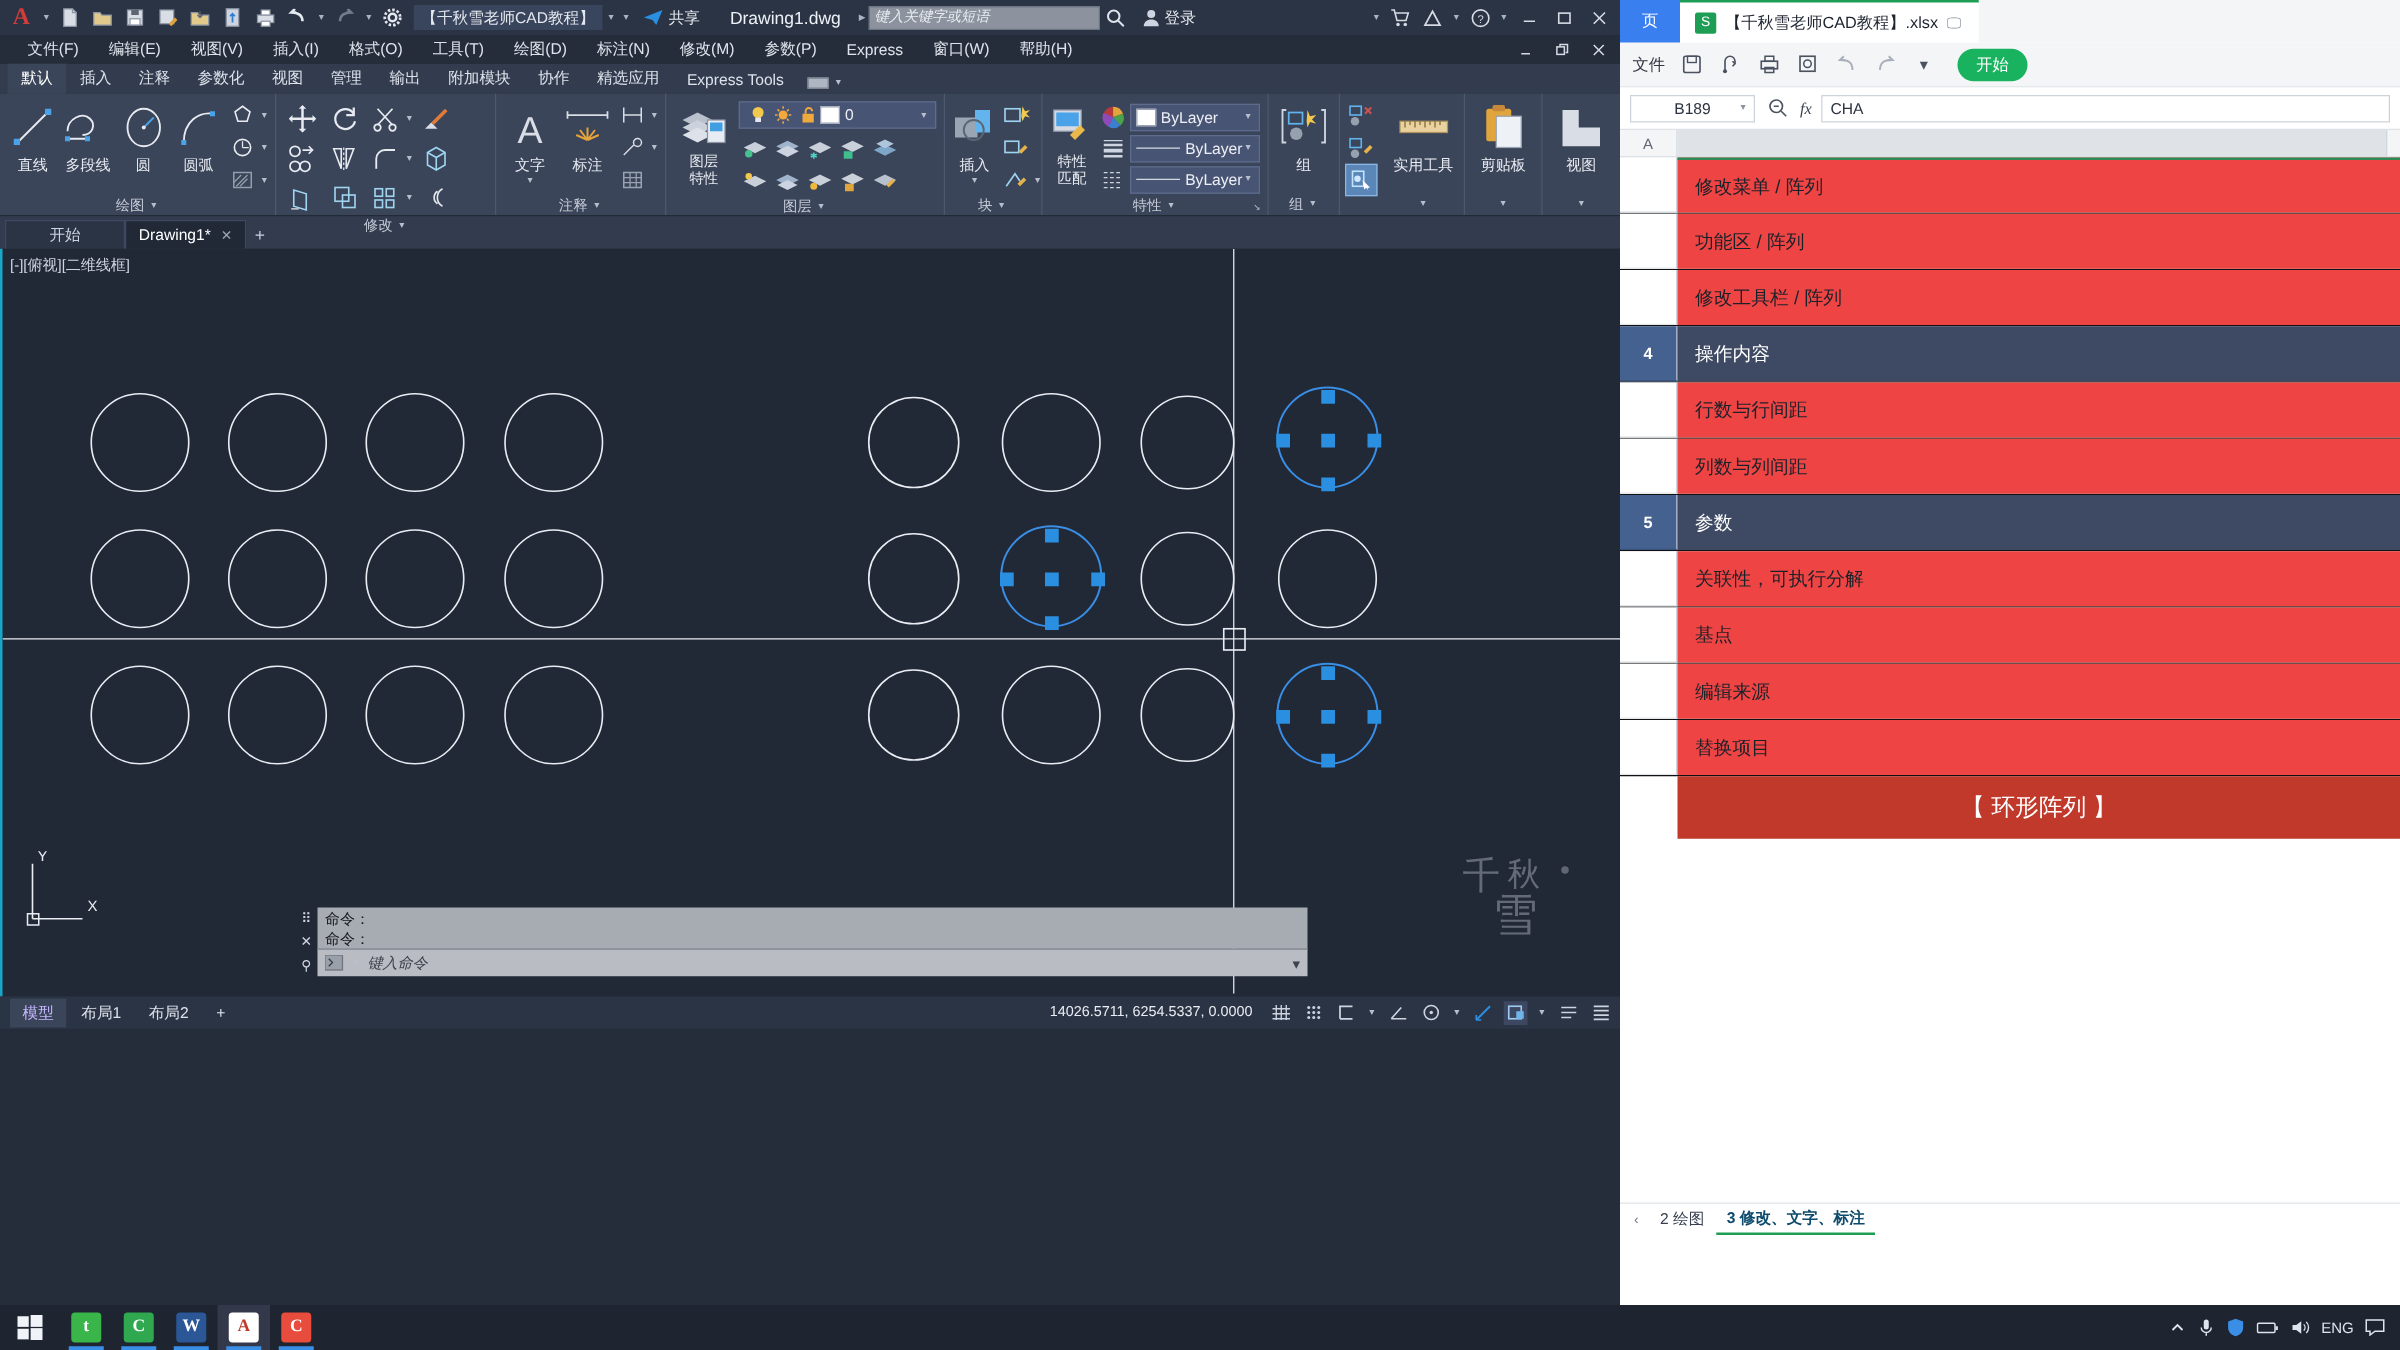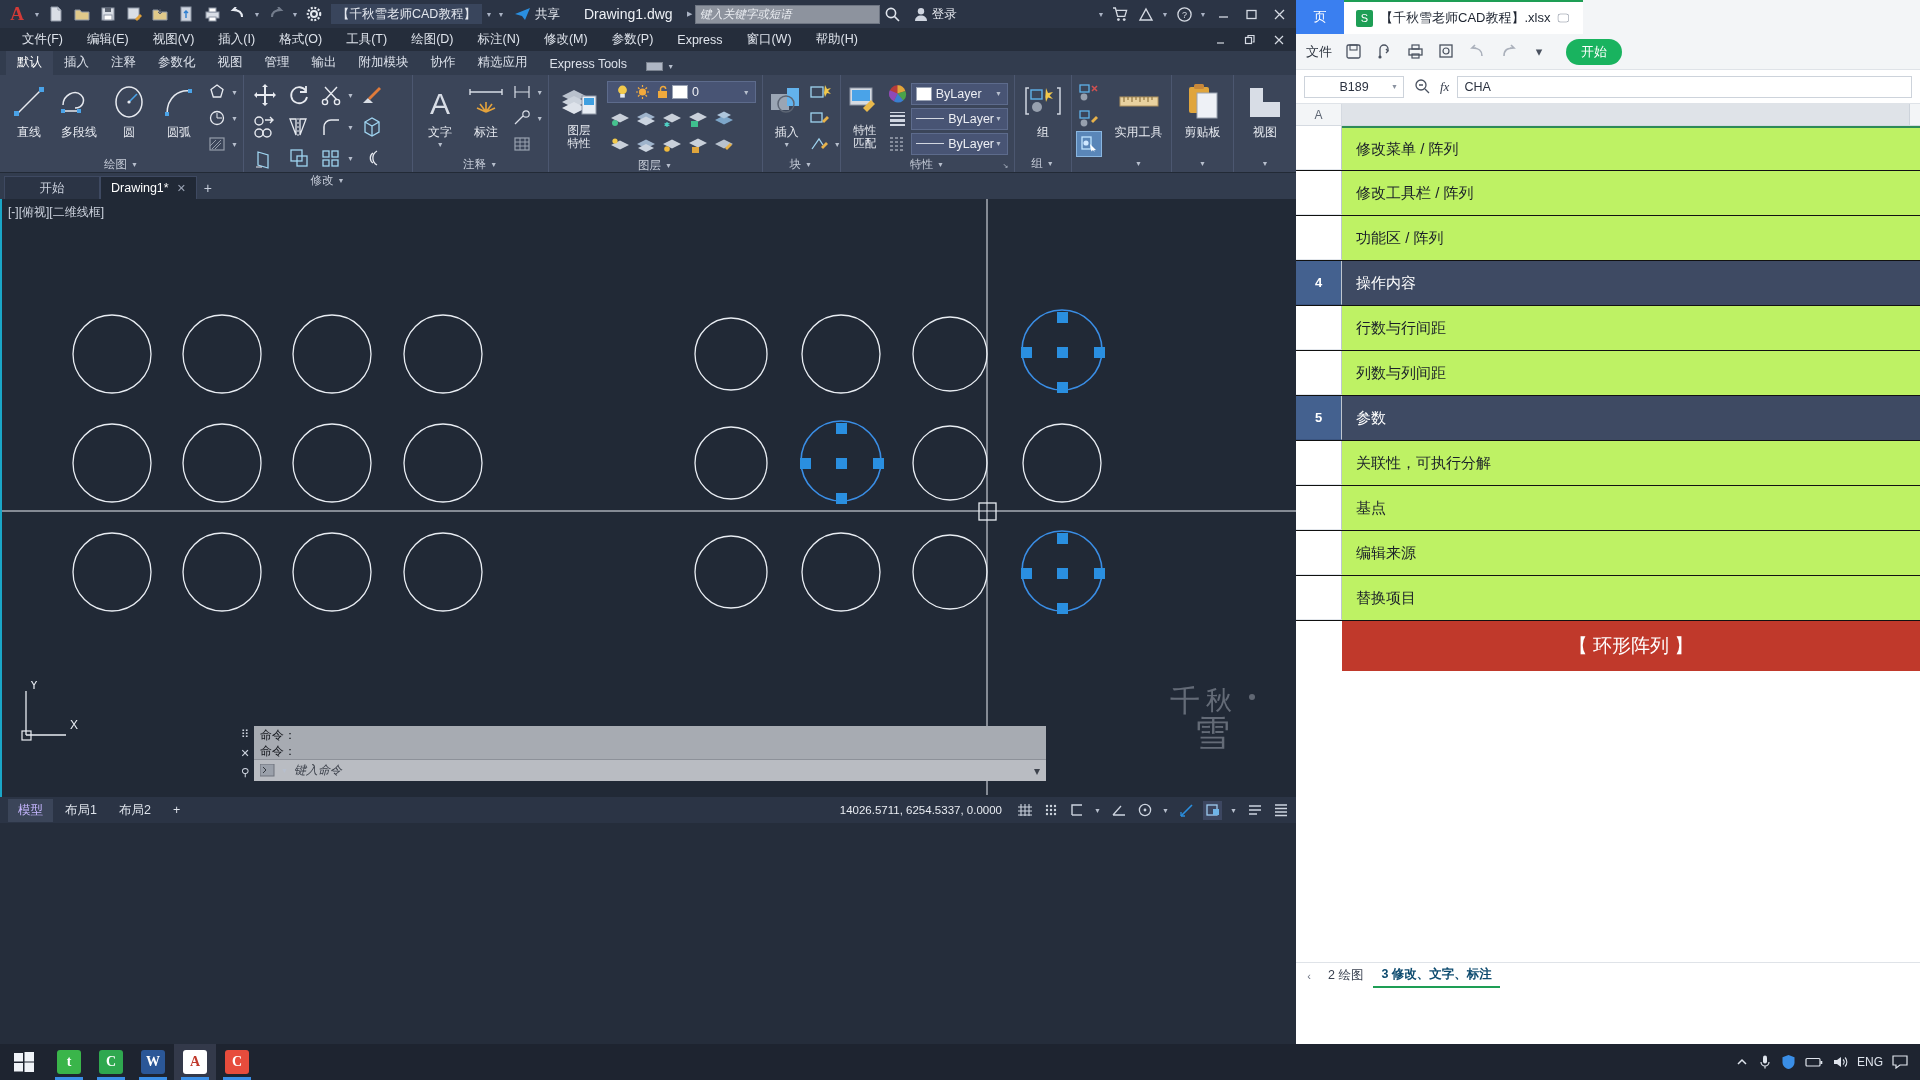--- a/index.html
+++ b/index.html
@@ -139,21 +139,21 @@
   .ch-corner { width:46px; border-right:1px solid #d5dae1; display:flex; align-items:center;
                justify-content:center; font-size:12px; color:#5d6573;}
   .ch-b { flex:1; background:#dfe3e8; border-right:1px solid #cdd3db; }
   .ch-c { width:10px; background:#f3f5f7; }
   .grid { position:relative; }
   .xrow { height:45px; display:flex; border-bottom:1px solid #111; }
   .xrow .rn { width:46px; display:flex; align-items:center; justify-content:center;
               font-size:13px; color:#2b3240; background:#fff; border-right:1px solid #bfc6cf;
               border-bottom:1px solid #e3e7ec;}
   .xrow .rc { flex:1; display:flex; align-items:center; padding-left:14px; font-size:15px;
-              color:#1b2129; background:#bef264; }
+              color:#1b2129; background:#ef4444; }
   .xrow.hdr .rn { background:#44618f; color:#fff; font-weight:bold; border-bottom:1px solid #3a5480;}
   .xrow.hdr .rc { background:#3e4a63; color:#fff; }
   .xrow.topline .rc { border-top:2px solid #2e8b57; }
   .redbar { height:50px; background:#c0392b; color:#fff; display:flex; align-items:center;
             justify-content:center; font-size:19px; margin-left:46px; }
   .redleft { width:46px; }
   .xl-sheetbar { position:absolute; left:0; bottom:56px; width:624px; height:26px;
                  background:#fff; display:flex; align-items:center; gap:2px;
                  border-top:1px solid #dfe3e8; padding-left:4px;}
   .sh-nav { width:18px; display:flex; align-items:center; justify-content:center;
@@ -361,21 +361,21 @@
       <div class="rtab">精选应用</div>
       <div class="rtab">Express Tools</div>
       <div class="rtab-img">
         <span class="mini-rect"></span>
           <span class="dd">▼</span>
       </div>
     </div>
 
     <div class="ribbon">
 
-      <div class="panel" style="width:244px">
+      <div class="panel" style="width:221px">
         <div class="panel-body">
           <div class="big">
             <span class="gl">
               <svg width="40" height="38" viewBox="0 0 40 38">
                   <path d="M8 31L32 7" stroke="#e7eaf0" stroke-width="1.5"></path>
                   <rect x="5" y="28" width="5" height="5" fill="#4aa3e8"></rect>
                   <rect x="30" y="4" width="5" height="5" fill="#4aa3e8"></rect>
                 </svg>
             </span>
             <span class="tx">直线</span>
@@ -1171,25 +1171,25 @@
       <div class="ch-c"></div>
     </div>
 
     <div class="grid">
       <div class="xrow topline">
         <div class="rn"></div>
         <div class="rc">修改菜单 / 阵列</div>
       </div>
       <div class="xrow">
         <div class="rn"></div>
-        <div class="rc">修改工具栏 / 阵列</div>
+        <div class="rc">功能区 / 阵列</div>
       </div>
       <div class="xrow">
         <div class="rn"></div>
-        <div class="rc">功能区 / 阵列</div>
+        <div class="rc">修改工具栏 / 阵列</div>
       </div>
       <div class="xrow hdr">
         <div class="rn">4</div>
         <div class="rc">操作内容</div>
       </div>
       <div class="xrow">
         <div class="rn"></div>
         <div class="rc">行数与行间距</div>
       </div>
       <div class="xrow">

